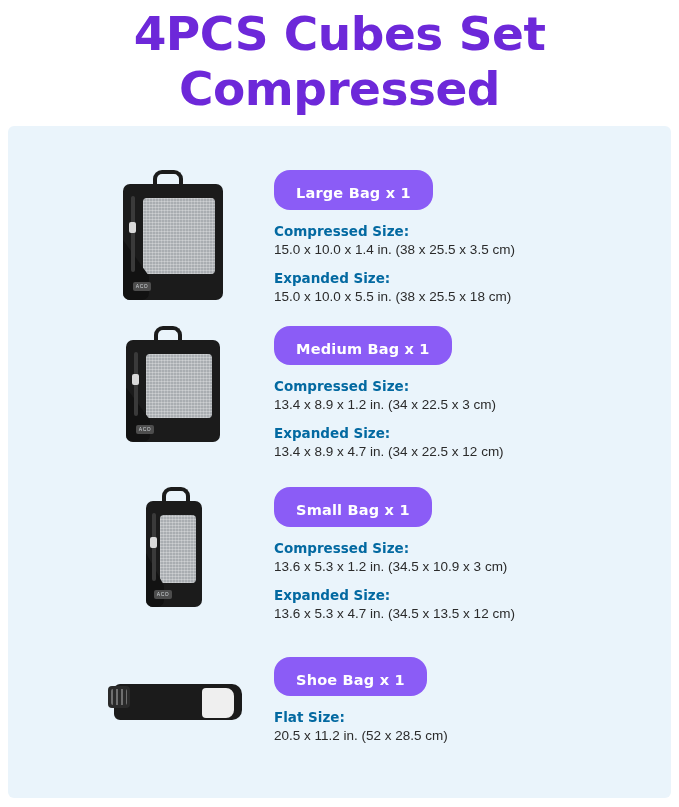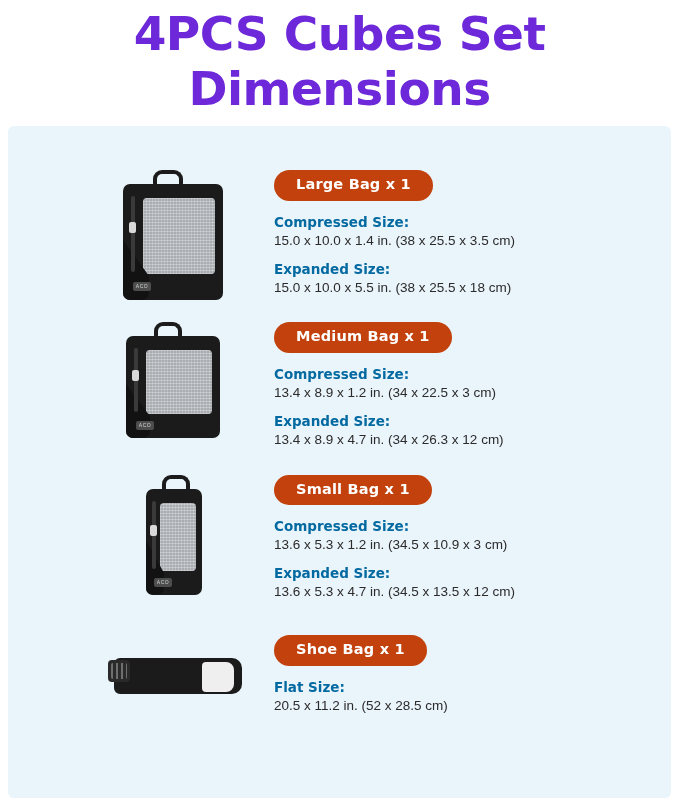--- a/index.html
+++ b/index.html
@@ -67,27 +67,27 @@
     align-items: flex-start;
   }
   .text-cell {
     flex: 1 1 auto;
     padding-left: 6px;
   }
 
   
   .pill {
     display: inline-block;
-    background: #c2410c;
+    background: #8b5cf6;
     color: #ffffff;
     font-family: "DejaVu Sans", sans-serif;
     font-weight: bold;
     font-size: 14.5px;
     letter-spacing: 0.2px;
-    padding: 7px 22px 9px 22px;
+    padding: 16px 22px 9px 22px;
     border-radius: 16px;
     line-height: 1;
   }
 
   .spec-label {
     font-family: "DejaVu Sans", sans-serif;
     font-weight: bold;
     font-size: 13.5px;
     color: #0369a1;
     margin-top: 13px;
@@ -202,21 +202,21 @@
     border-radius: 2px;
   }
 </style>
 </head>
 <body>
 
 <div class="page">
 
   <div class="title-block">
     <div class="title-line">4PCS Cubes Set</div>
-    <div class="title-line">Dimensions</div>
+    <div class="title-line">Compressed</div>
   </div>
 
   <div class="panel">
     <div class="rows">
 
       <div class="row">
         <div class="img-cell">
           <div class="bag" style="width:110px;height:130px;">
             <div class="handle" style="left:30px;top:0px;width:30px;height:18px;"></div>
             <div class="bag-body" style="width:100px;height:116px;"></div>
@@ -246,21 +246,21 @@
             <div class="zip" style="left:8px;top:26px;width:4px;height:64px;"></div>
             <div class="zip-pull" style="left:6px;top:48px;"></div>
             <div class="tag" style="left:10px;top:99px;">ACO</div>
           </div>
         </div>
         <div class="text-cell">
           <div class="pill">Medium Bag x 1</div>
           <div class="spec-label">Compressed Size:</div>
           <div class="spec-value">13.4 x 8.9 x 1.2 in. (34 x 22.5 x 3 cm)</div>
           <div class="spec-label">Expanded Size:</div>
-          <div class="spec-value">13.4 x 8.9 x 4.7 in. (34 x 26.3 x 12 cm)</div>
+          <div class="spec-value">13.4 x 8.9 x 4.7 in. (34 x 22.5 x 12 cm)</div>
         </div>
       </div>
 
       <div class="row" style="margin-top:28px;">
         <div class="img-cell">
           <div class="bag" style="width:64px;height:120px;">
             <div class="handle" style="left:16px;top:0px;width:28px;height:16px;"></div>
             <div class="bag-body" style="width:56px;height:106px;"></div>
             <div class="mesh" style="left:14px;top:28px;width:36px;height:68px;"></div>
             <div class="corner-flap" style="left:0px;top:66px;width:18px;height:54px;border-radius:0 0 7px 7px;clip-path:polygon(0 0,100% 60%,100% 100%,0 100%);"></div>

